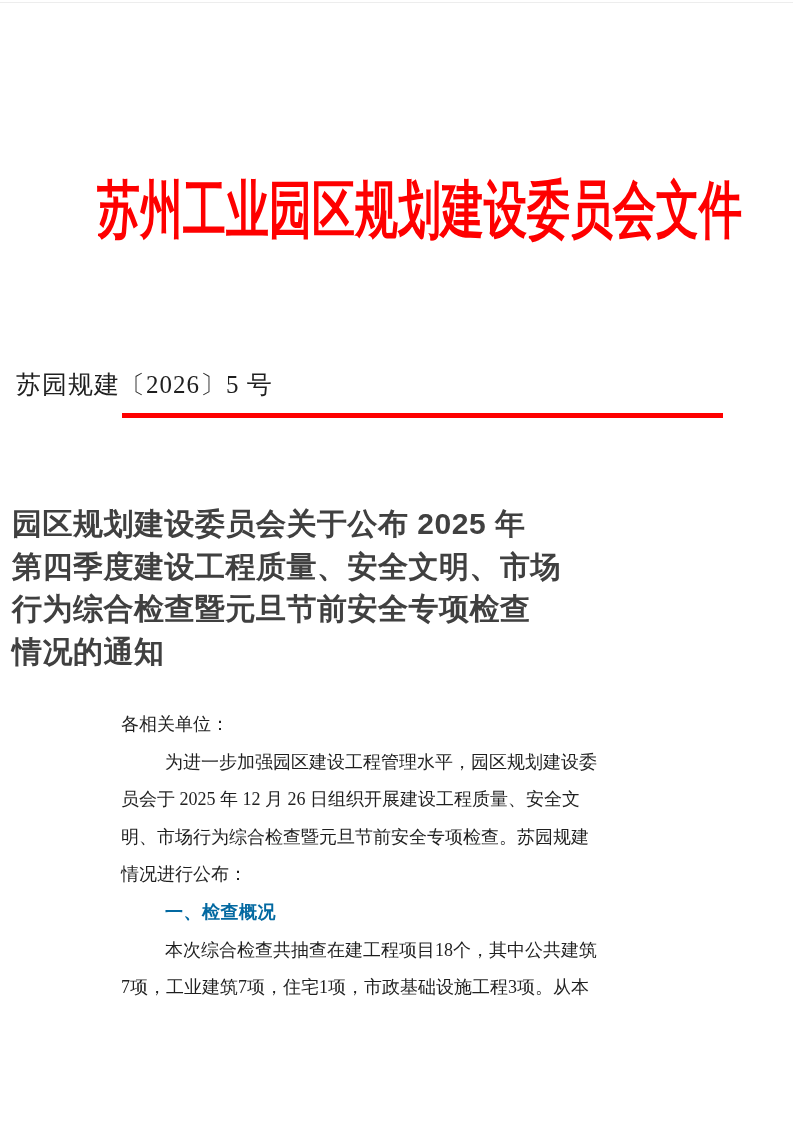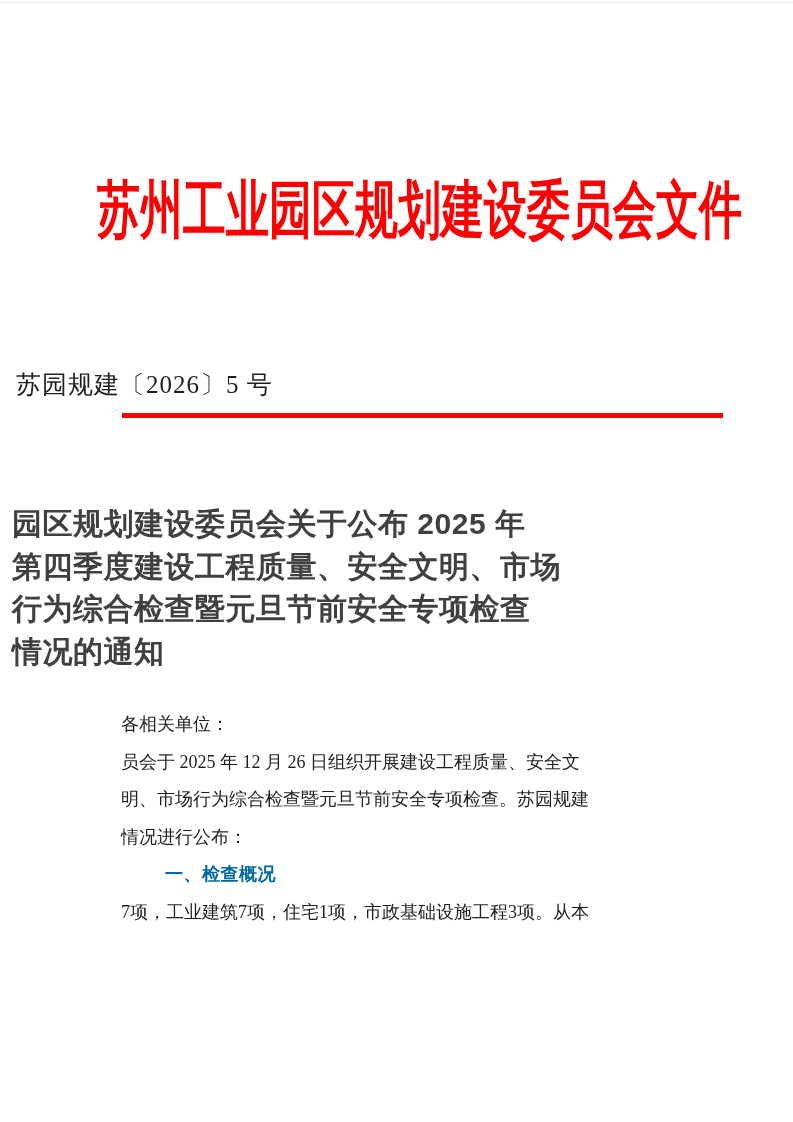--- a/index.html
+++ b/index.html
@@ -112,20 +112,22 @@
 
   <div class="doc-title">
     <div class="doc-title-line">园区规划建设委员会关于公布 2025 年</div>
     <div class="doc-title-line">第四季度建设工程质量、安全文明、市场</div>
     <div class="doc-title-line">行为综合检查暨元旦节前安全专项检查</div>
     <div class="doc-title-line">情况的通知</div>
   </div>
 
   <div class="body-block">
     <div class="body-line">各相关单位：</div>
+    <div class="body-line indent">为进一步加强园区建设工程管理水平，园区规划建设委</div>
     <div class="body-line">员会于 2025 年 12 月 26 日组织开展建设工程质量、安全文</div>
     <div class="body-line">明、市场行为综合检查暨元旦节前安全专项检查。苏园规建</div>
     <div class="body-line">情况进行公布：</div>
     <div class="body-line indent section-heading">一、检查概况</div>
+    <div class="body-line indent">本次综合检查共抽查在建工程项目18个，其中公共建筑</div>
     <div class="body-line">7项，工业建筑7项，住宅1项，市政基础设施工程3项。从本</div>
   </div>
 
 </div>
 
 </body></html>

